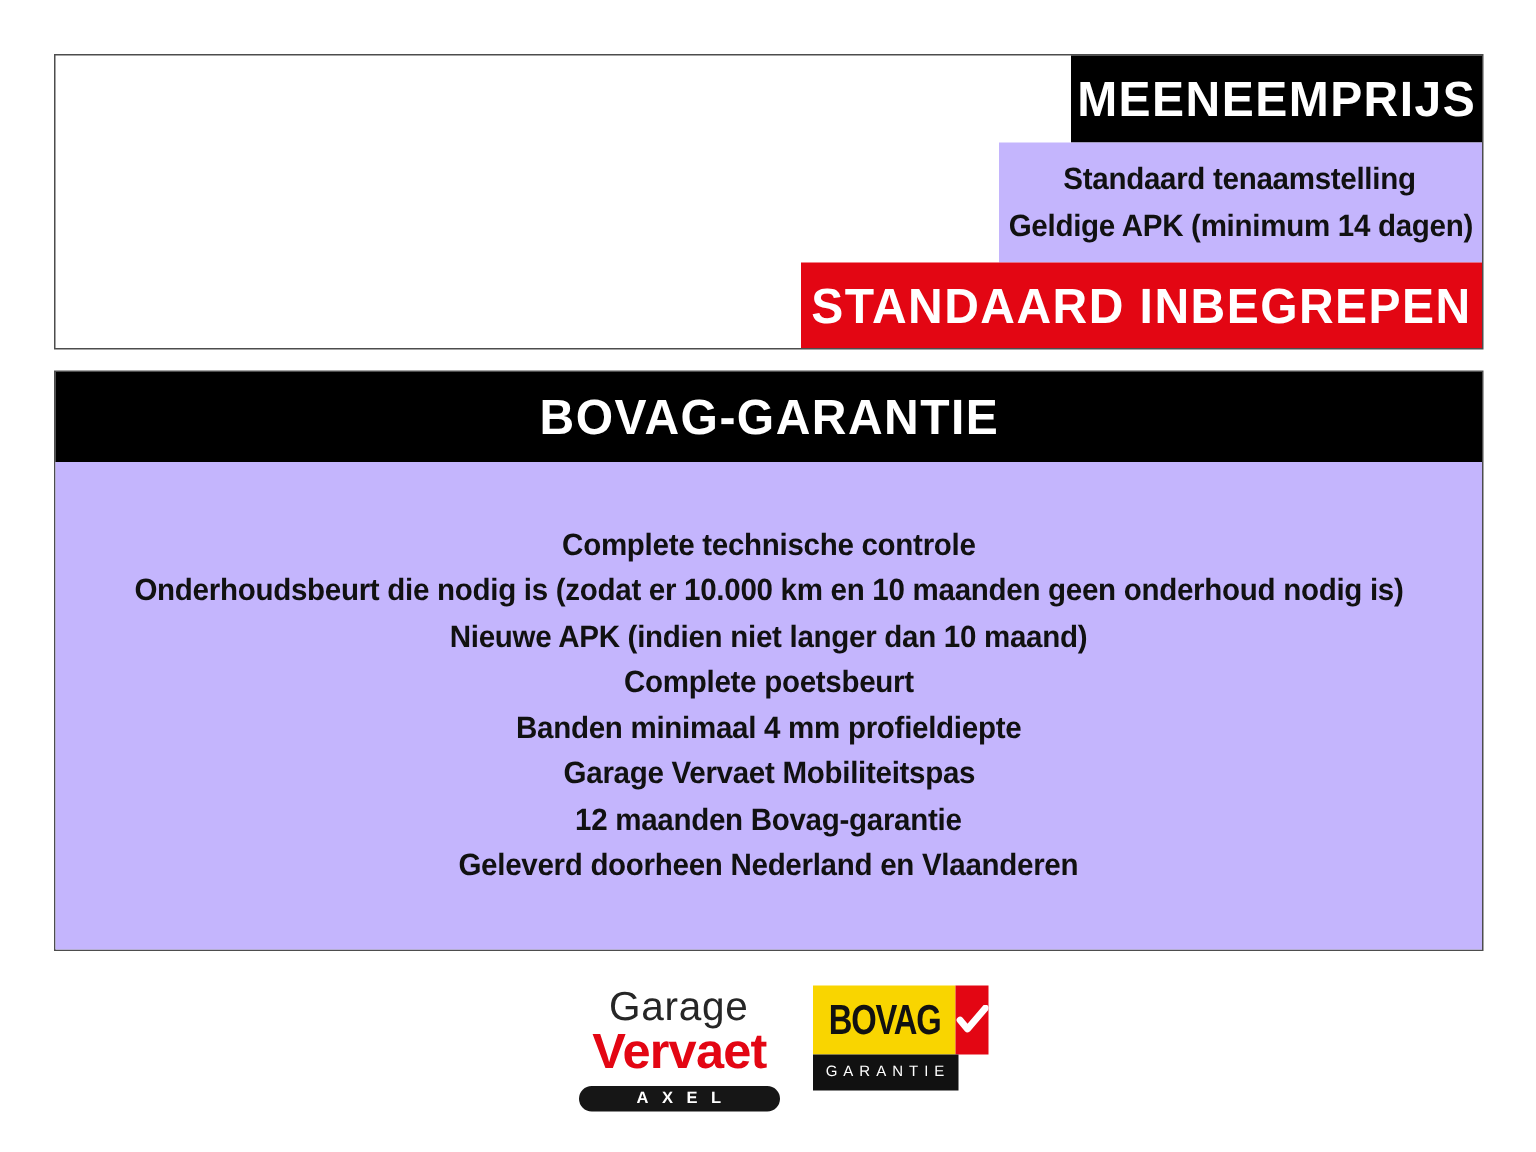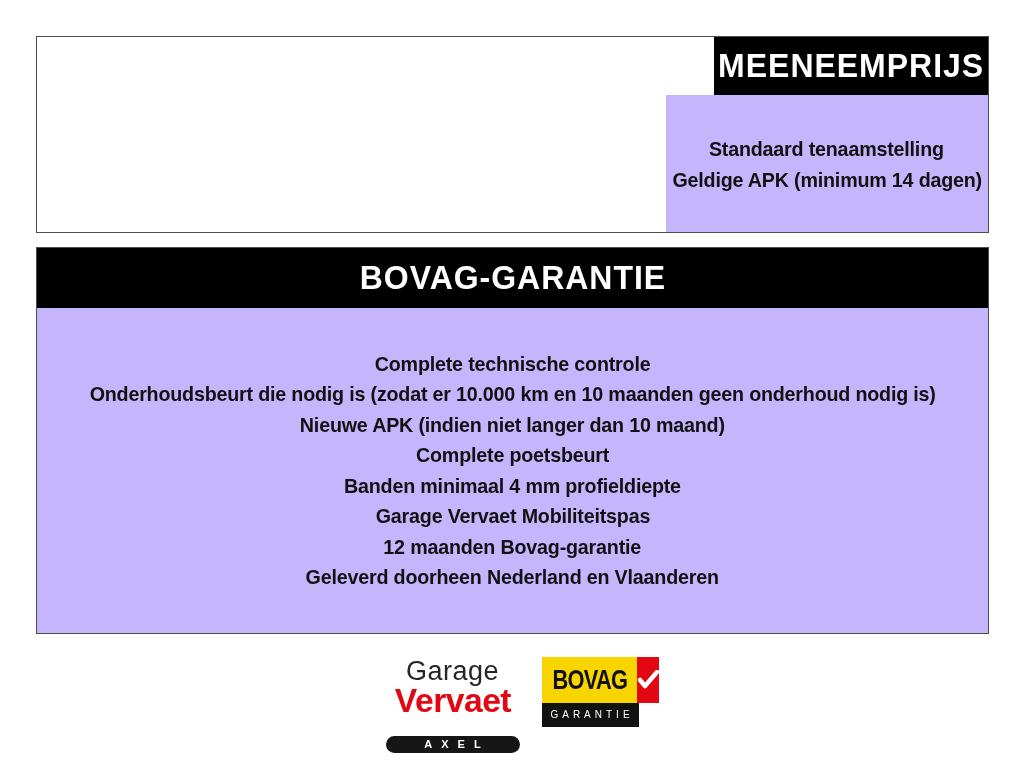--- a/index.html
+++ b/index.html
@@ -98,21 +98,21 @@
   }
   .gv-word2 {
     color: #e30613;
     font-size: 33px;
     font-weight: bold;
     letter-spacing: -0.5px;
     line-height: 31px;
     transform: scaleX(1.02);
   }
   .gv-pill {
-    margin-top: 20px;
+    margin-top: 8px;
     width: 134px;
     height: 17px;
     background: #161616;
     border-radius: 10px;
     display: flex;
     align-items: center;
     justify-content: center;
   }
   .gv-pill span {
     color: #ffffff;
@@ -172,20 +172,23 @@
 
 <div class="canvas">
 
   <section class="card card1">
     <div class="bar black">
       <span class="bar-title">MEENEEMPRIJS</span>
     </div>
     <div class="body-list">
       <p>Standaard tenaamstelling</p>
       <p>Geldige APK (minimum 14 dagen)</p>
+    </div>
+    <div class="bar red">
+      <span class="bar-title">STANDAARD INBEGREPEN</span>
     </div>
   </section>
 
   <section class="card card2">
     <div class="bar black">
       <span class="bar-title">BOVAG-GARANTIE</span>
     </div>
     <div class="body-list">
       <p>Complete technische controle</p>
       <p>Onderhoudsbeurt die nodig is (zodat er 10.000 km en 10 maanden geen onderhoud nodig is)</p>

